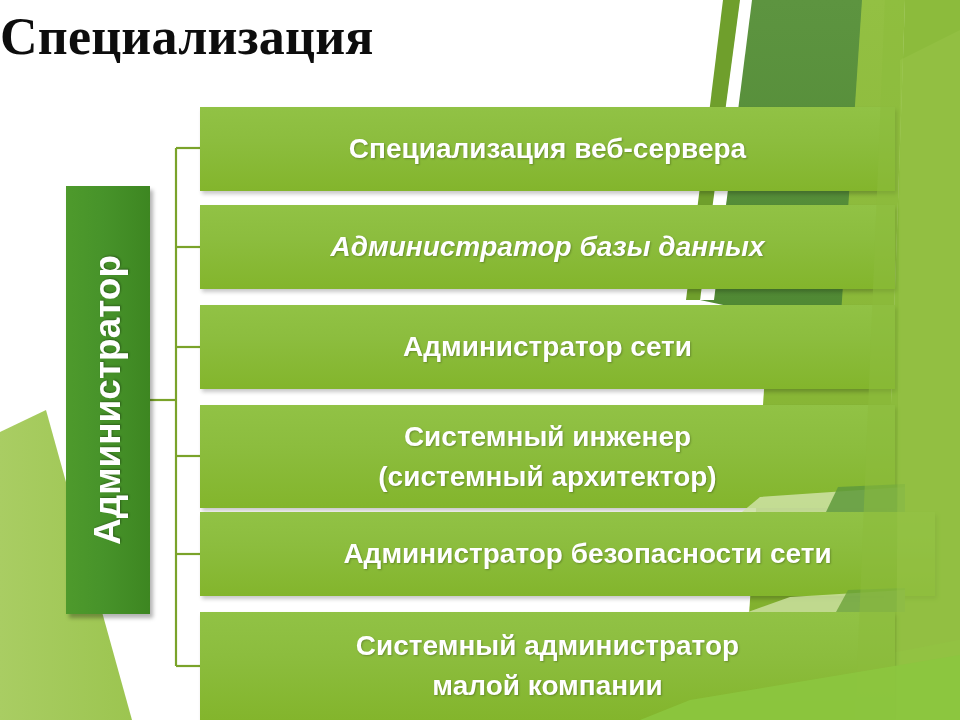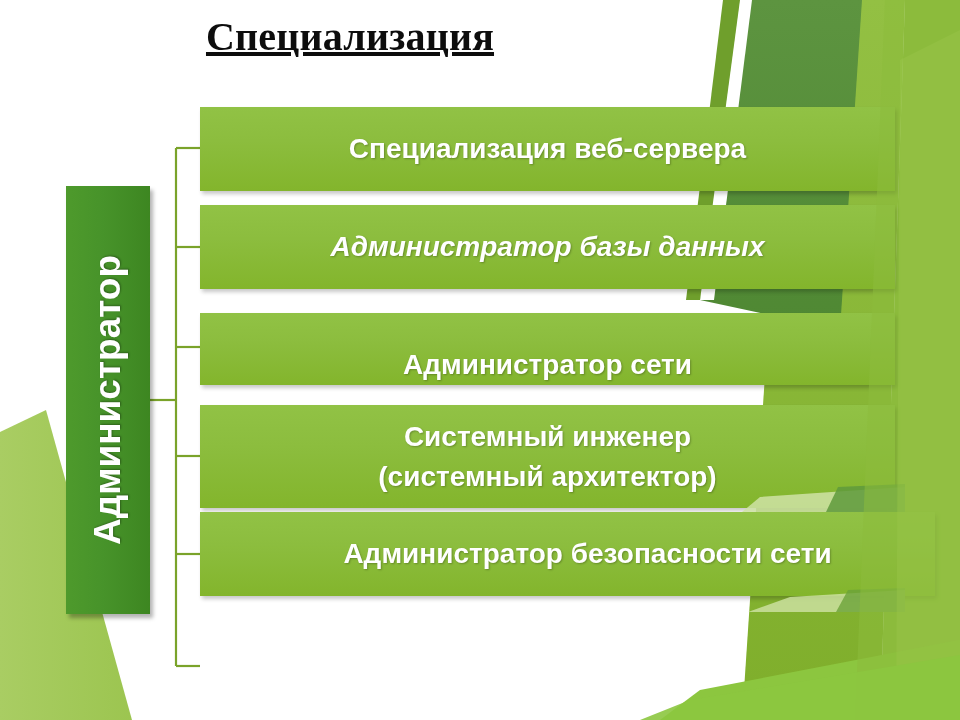--- a/index.html
+++ b/index.html
@@ -30,30 +30,29 @@
     height: 720px;
     pointer-events: none;
   }
 
   
   #slide-title {
     position: absolute;
     left: 0;
     top: 14px;
     width: 700px;
-    text-align: center;
+    text-align: left;
     font-family: "Liberation Serif", serif;
     font-weight: bold;
-    font-size: 40px;
+    font-size: 52px;
     line-height: 46px;
     color: #0d0d0d;
     letter-spacing: 0.2px;
     white-space: nowrap;
     z-index: 40;
-    text-decoration: underline;
   }
 
   
   #root-node {
     position: absolute;
     left: 66px;
     top: 186px;
     width: 84px;
     height: 428px;
     background: linear-gradient(to right, #4e9a2c 0%, #47932a 45%, #3d8621 100%);
@@ -107,21 +106,21 @@
     line-height: 40px;
     color: #ffffff;
     text-align: center;
     text-shadow: 1px 1px 2px rgba(0,0,0,0.25);
     padding: 0 14px;
     white-space: pre-line;
   }
 
   #leaf-0 { top: 107px; height: 84px; }
   #leaf-1 { top: 205px; height: 84px; font-style: italic; }
-  #leaf-2 { top: 313px; height: 72px; align-items: flex-end; }
+  #leaf-2 { top: 305px; height: 84px; }
   #leaf-3 { top: 405px; height: 103px; }
   #leaf-4 { top: 512px; height: 84px; padding-left: 40px; }
   #leaf-5 { top: 612px; height: 108px; }
 
   
   .deco-front {
     position: absolute;
     inset: 0;
     width: 960px;
     height: 720px;
@@ -200,20 +199,24 @@
   <div class="leaf" id="leaf-2">
     <div class="leaf-label">Администратор сети</div>
   </div>
   <div class="leaf" id="leaf-3">
     <div class="leaf-label">Системный инженер
 (системный архитектор)</div>
   </div>
   <div class="leaf" id="leaf-4">
     <div class="leaf-label">Администратор безопасности сети</div>
   </div>
+  <div class="leaf" id="leaf-5">
+    <div class="leaf-label">Системный администратор
+малой компании</div>
+  </div>
 
   <svg class="deco-front" viewBox="0 0 960 720" preserveAspectRatio="none" xmlns="http://www.w3.org/2000/svg">
 
     <polygon points="760,497 905,487 905,512 742,512" fill="#cfe3a6" opacity="0.85"></polygon>
     <polygon points="790,597 905,590 905,612 748,612" fill="#cfe3a6" opacity="0.8"></polygon>
     <polygon points="838,487 905,484 905,512 826,512" fill="#5f9a3c" opacity="0.85"></polygon>
     <polygon points="848,590 905,588 905,612 836,612" fill="#6ba33a" opacity="0.8"></polygon>
 
     <polygon points="885,0 960,0 960,720 855,720" fill="#8cbb3c" opacity="0.55"></polygon>
     <polygon points="900,60 960,30 960,720 896,720" fill="#9ac64a" opacity="0.45"></polygon>

